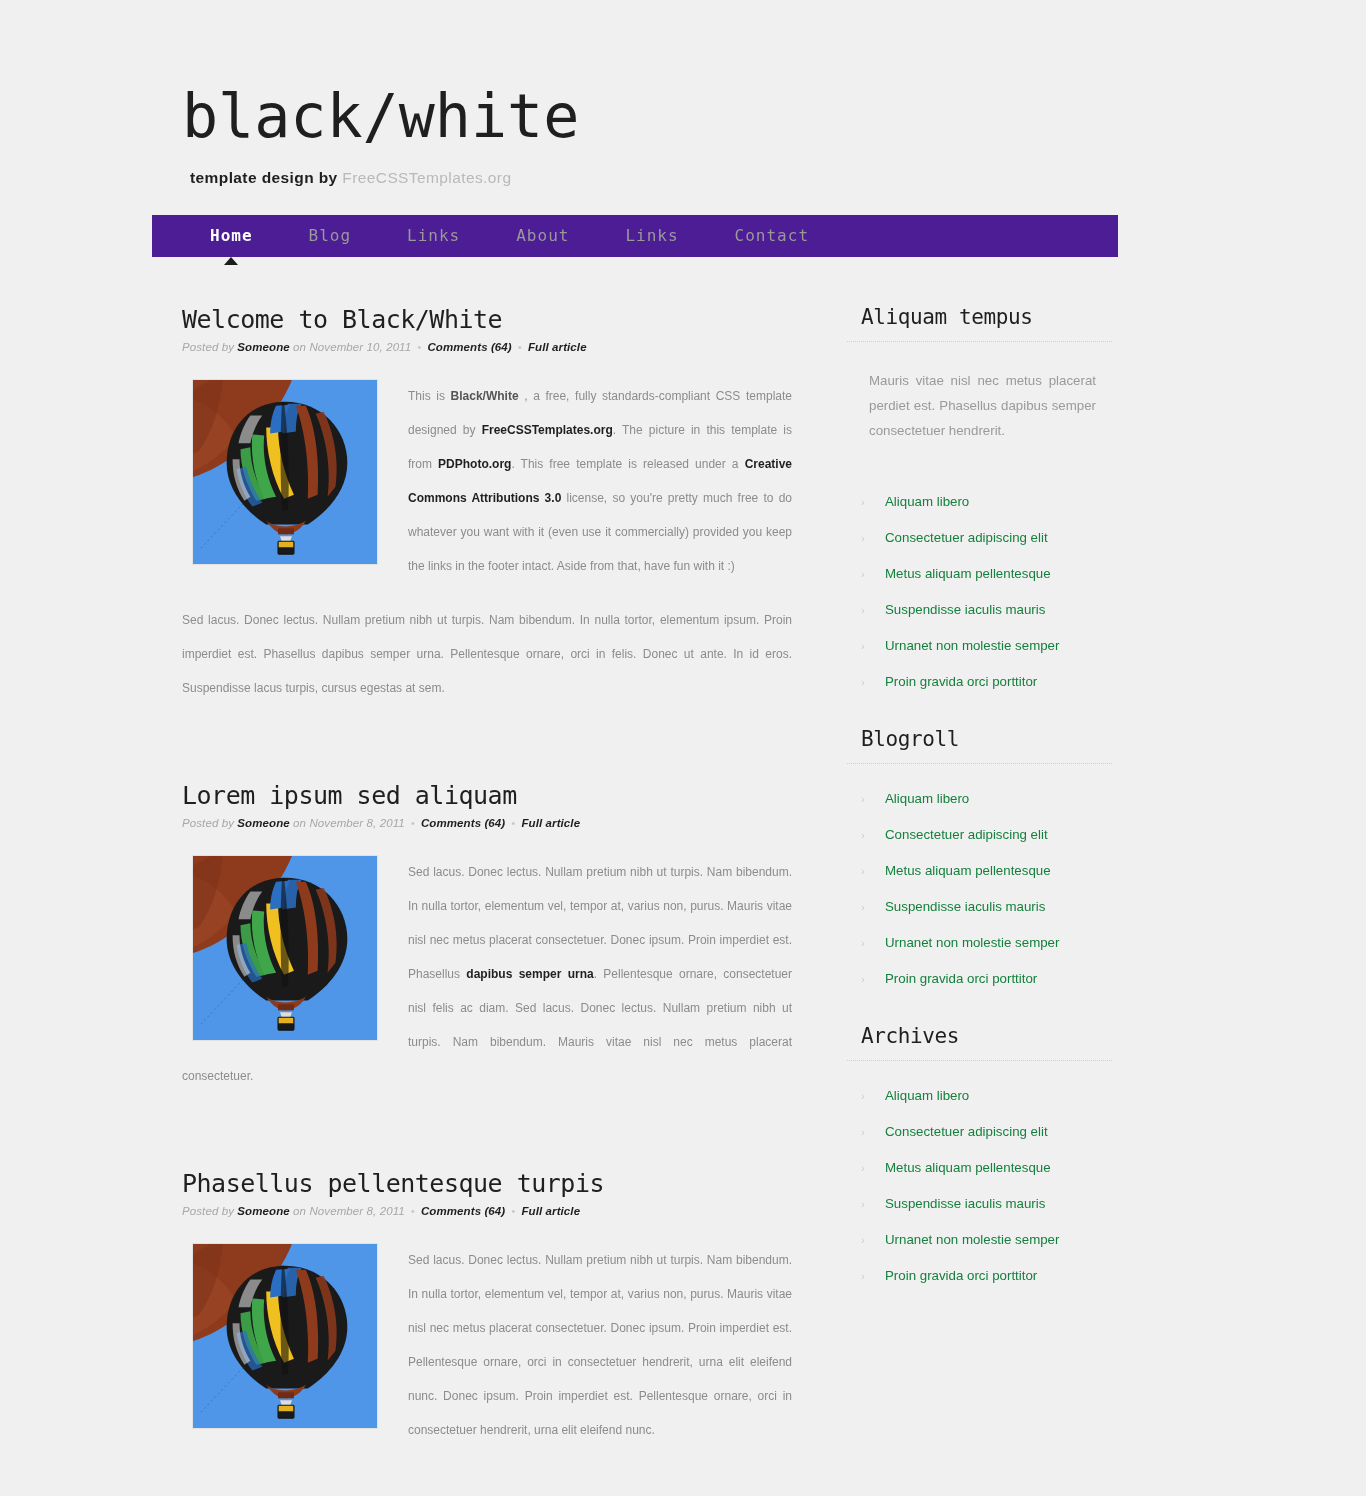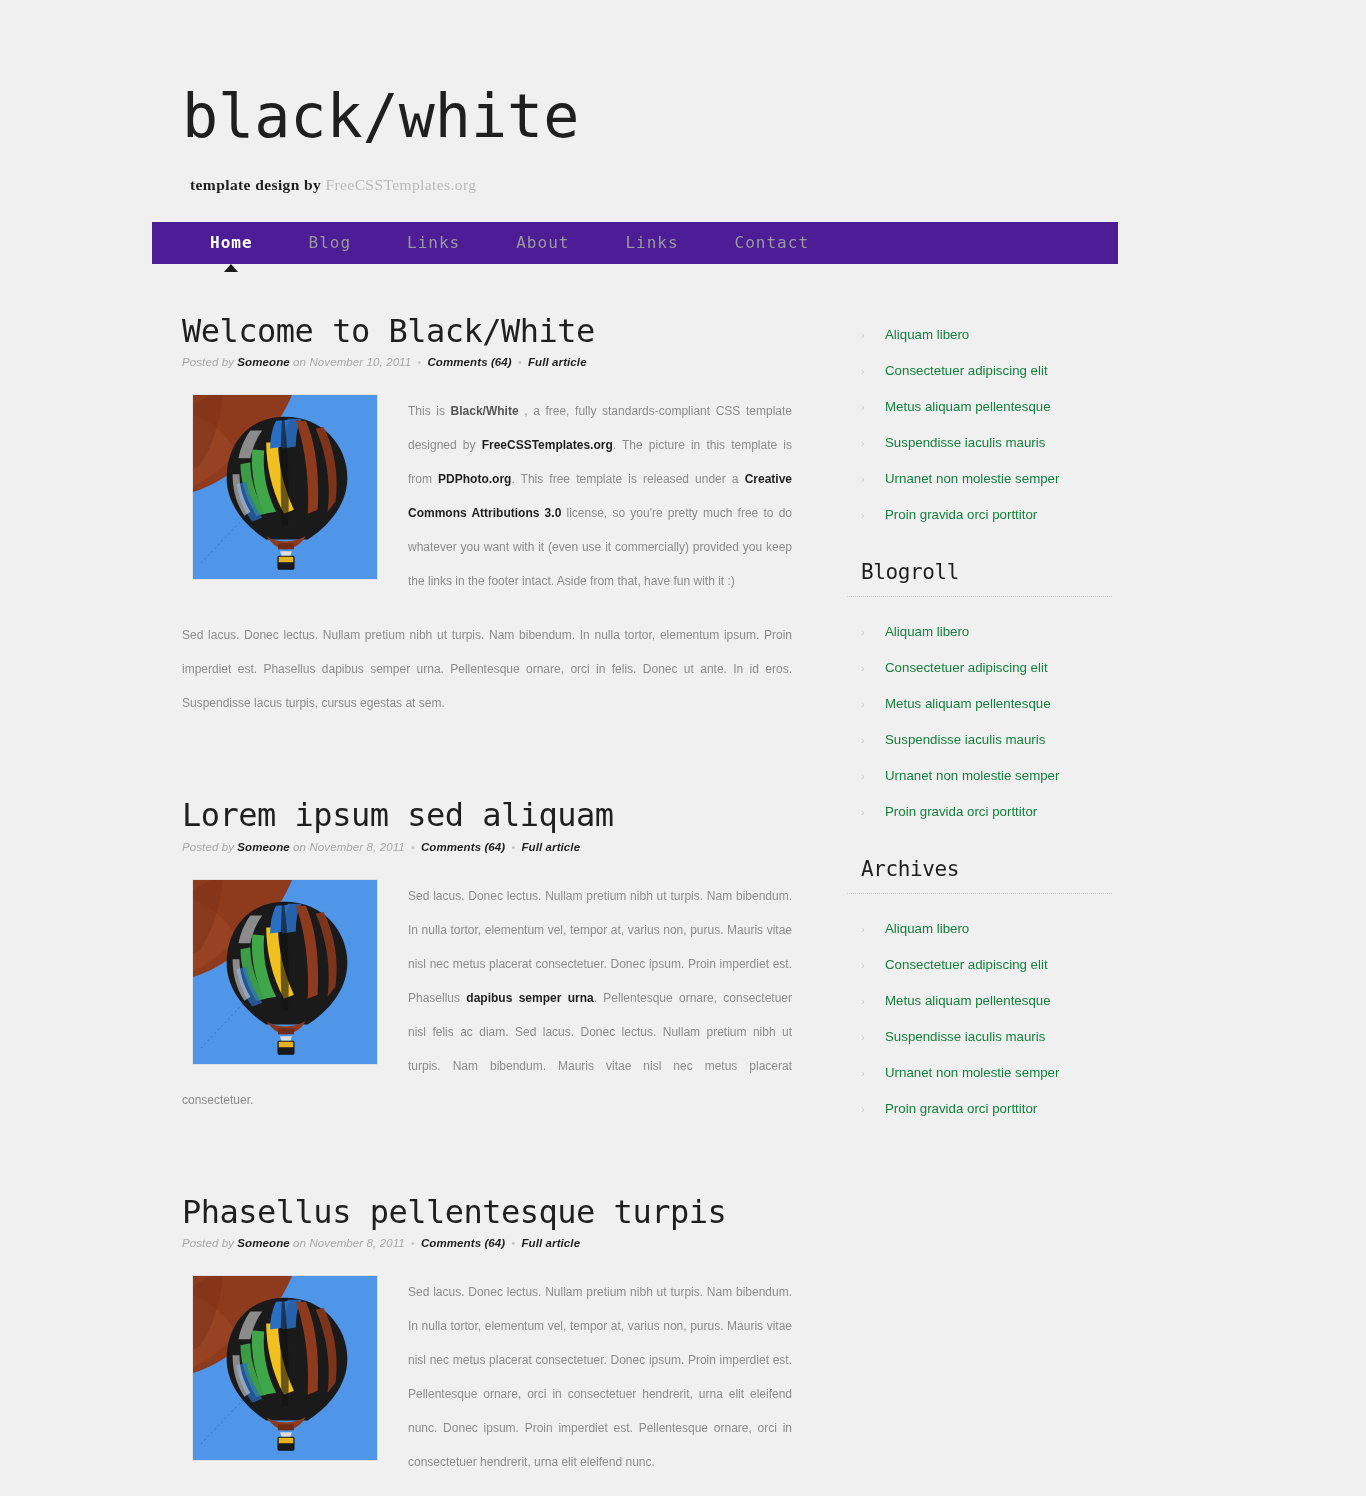--- a/index.html
+++ b/index.html
@@ -35,24 +35,24 @@
     font-family: "DejaVu Sans Mono", "Liberation Mono", monospace;
     font-size: 60px;
     line-height: 1.0;
     font-weight: 400;
     color: #1f1f1f;
     letter-spacing: 0px;
     margin: 0;
     padding: 0;
   }
   .logo-sub {
-    font-family: Liberation Serif, serif;
+    font-family: Liberation Sans, sans-serif;
     font-size: 15.5px;
     letter-spacing: 0.4px;
-    margin-top: 30px;
+    margin-top: 23px;
     padding-left: 8px;
     color: #1f1f1f;
     font-weight: 700;
   }
   .logo-sub .muted {
     color: #b9b9b9;
     font-weight: 400;
   }
 
   
@@ -107,21 +107,21 @@
   .sidebar {
     width: 265px;
     margin-left: 55px;
     flex: 0 0 auto;
   }
 
   
   .post { margin-bottom: 56px; }
   .post-title {
     font-family: "DejaVu Sans Mono", "Liberation Mono", monospace;
-    font-size: 32px;
+    font-size: 25px;
     font-weight: 400;
     color: #1f1f1f;
     margin: 0 0 6px 0;
     letter-spacing: -0.5px;
     line-height: 1.2;
   }
   .post-meta {
     font-family: "Liberation Sans", sans-serif;
     font-style: italic;
     font-size: 11.5px;
@@ -361,20 +361,24 @@
 </svg>
             </div>
             <div class="post-body">
               <p>Sed lacus. Donec lectus. Nullam pretium nibh ut turpis. Nam bibendum. In nulla tortor, elementum vel, tempor at, varius non, purus. Mauris vitae nisl nec metus placerat consectetuer. Donec ipsum. Proin imperdiet est. Pellentesque ornare, orci in consectetuer hendrerit, urna elit eleifend nunc. Donec ipsum. Proin imperdiet est. Pellentesque ornare, orci in consectetuer hendrerit, urna elit eleifend nunc.</p>
             </div>
           </div>
         </div>
 
     <div class="sidebar" id="sidebar-root">
           <div class="side-block">
+            <h3 class="side-title">Aliquam tempus</h3>
+            <p class="side-text">Mauris vitae nisl nec metus placerat perdiet est. Phasellus dapibus semper consectetuer hendrerit.</p>
+          </div>
+          <div class="side-block">
             <ul class="side-list">
               <li><span class="bullet">›</span><a>Aliquam libero</a></li>
               <li><span class="bullet">›</span><a>Consectetuer adipiscing elit</a></li>
               <li><span class="bullet">›</span><a>Metus aliquam pellentesque</a></li>
               <li><span class="bullet">›</span><a>Suspendisse iaculis mauris</a></li>
               <li><span class="bullet">›</span><a>Urnanet non molestie semper</a></li>
               <li><span class="bullet">›</span><a>Proin gravida orci porttitor</a></li>
             </ul>
           </div>
           <div class="side-block">

